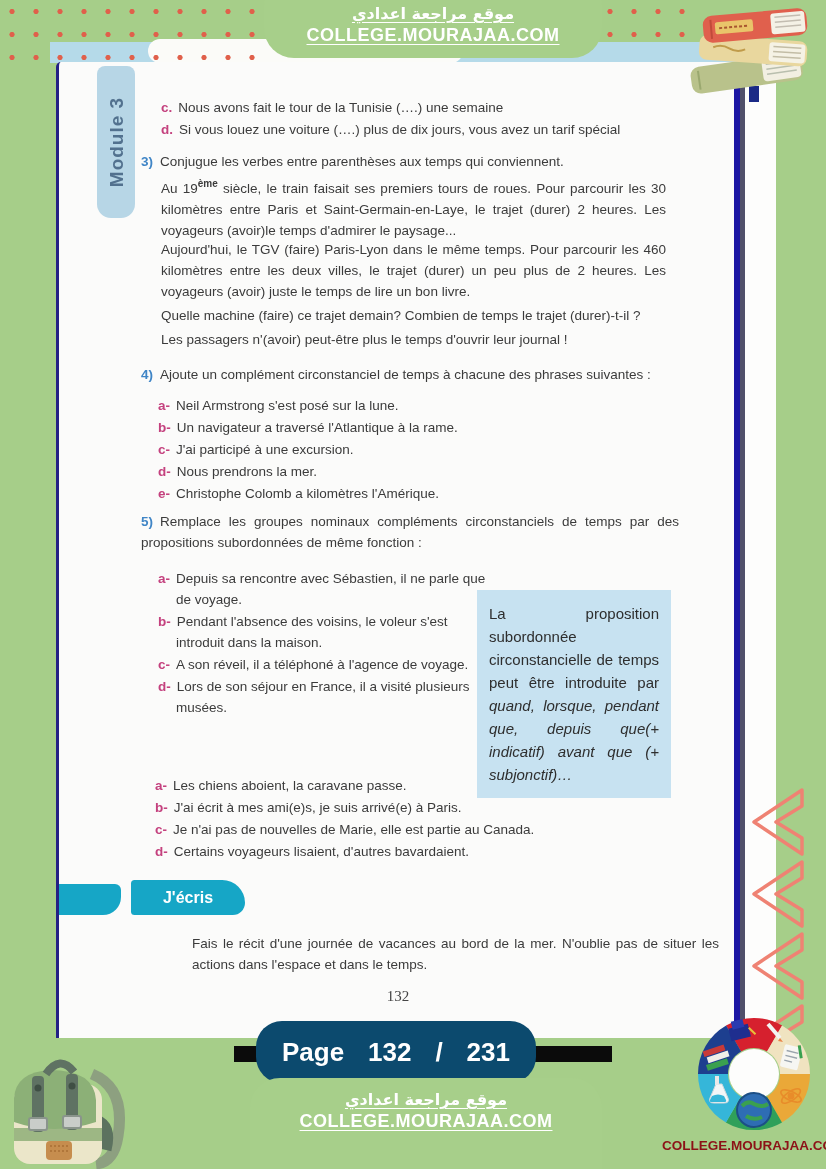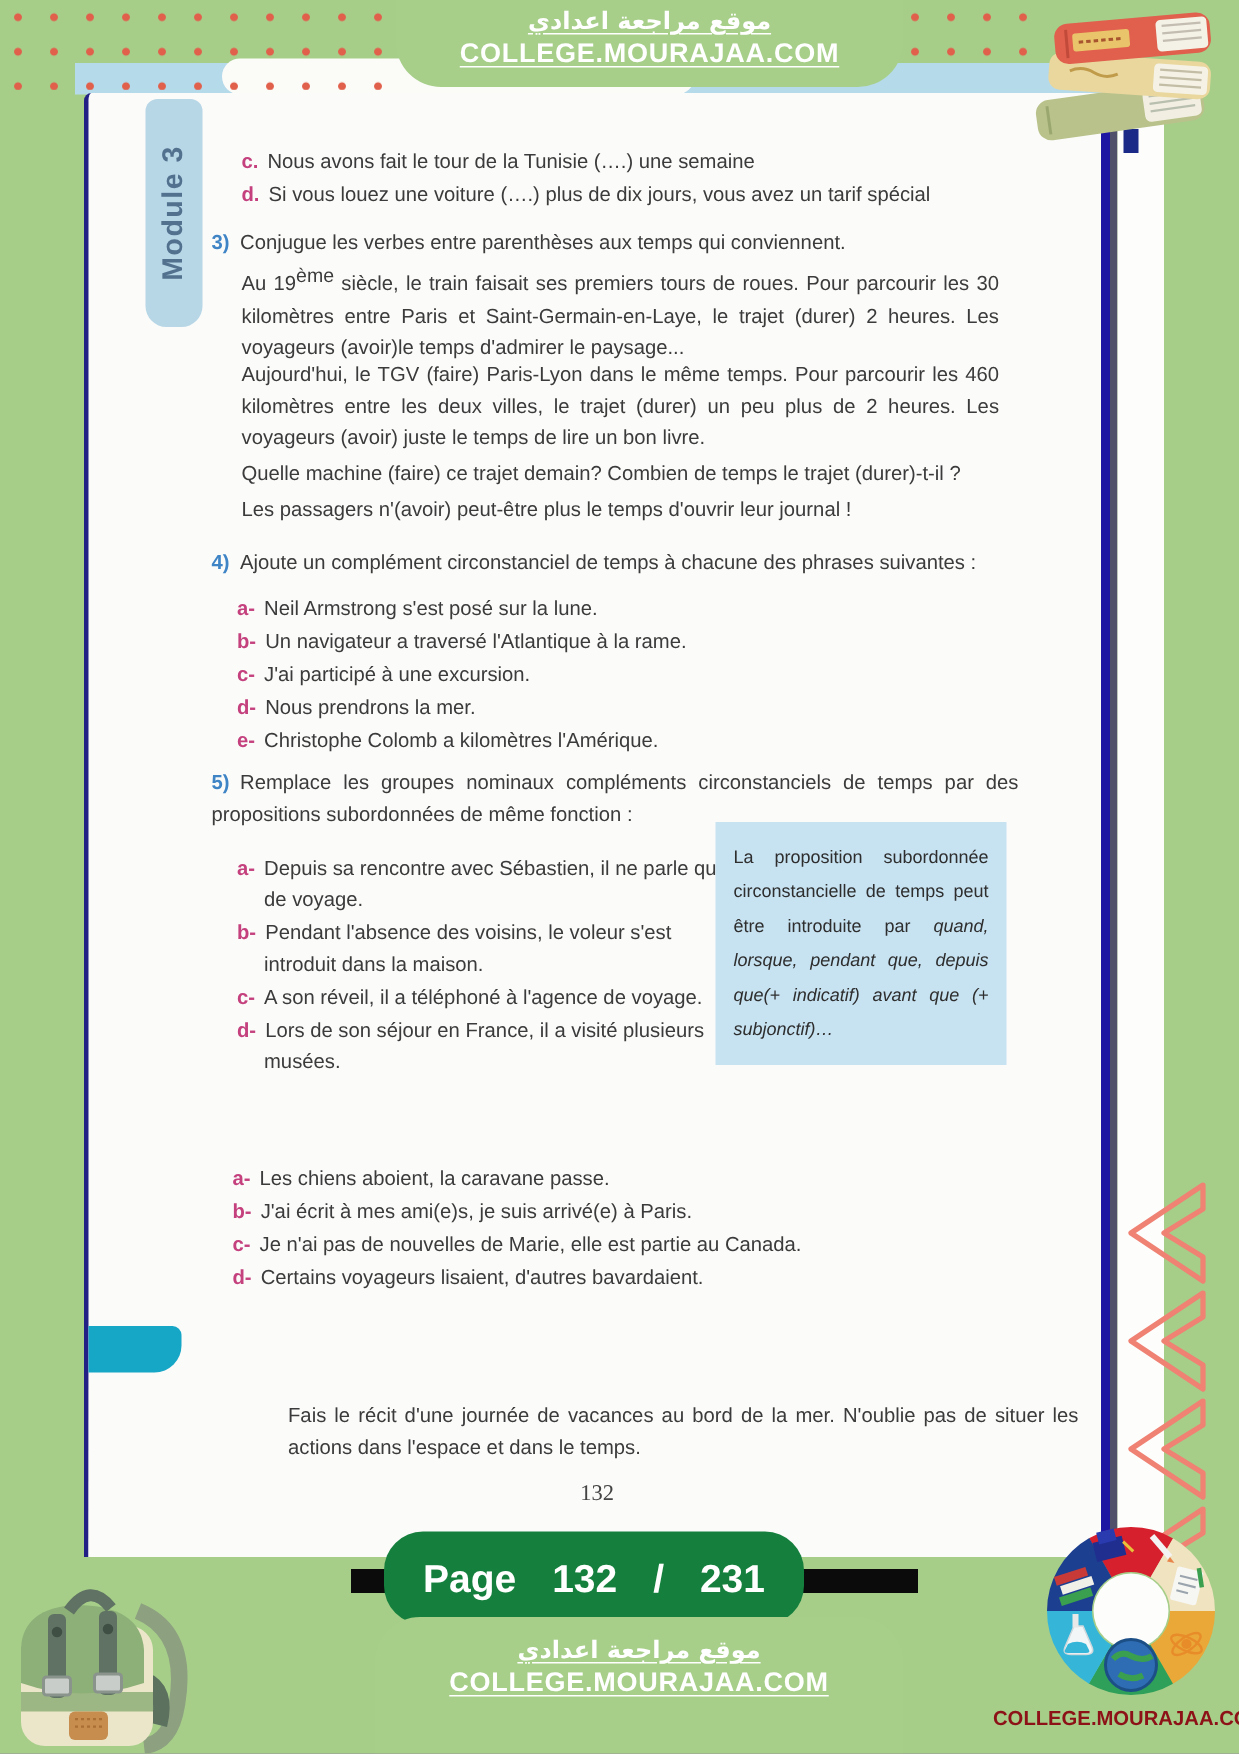--- a/index.html
+++ b/index.html
@@ -30,35 +30,35 @@
   .module-tab{position:absolute;left:38px;top:4px;width:38px;height:152px;background:#b7d6e6;
         border-radius:8px 8px 14px 14px;}
   .module-tab span{position:absolute;left:50%;top:50%;transform:translate(-50%,-50%) rotate(-90deg);
         white-space:nowrap;font-weight:bold;font-size:19px;color:#52718e;letter-spacing:1px;}
   .abs{position:absolute;}
   .lab-pink{color:#c4417e;font-weight:bold;margin-right:6px;}
   .num-blue{color:#3f85c6;font-weight:bold;margin-right:7px;}
   .just{text-align:justify;}
   .item{white-space:nowrap;}
   .flow-items .item{white-space:normal;padding-left:18px;text-indent:-18px;margin-bottom:1px;}
-  sup{font-size:13px;}
-  
-  .note{position:absolute;left:418px;top:486px;width:170px;background:#c7e2f1;padding:12px 12px;
-        font-size:12px;line-height:23px;text-align:justify;color:#2e2e2e;}
+  sup{font-size:10px;font-weight:bold;}
+  
+  .note{position:absolute;left:418px;top:528px;width:170px;background:#c7e2f1;padding:12px 12px;
+        font-size:15px;line-height:23px;text-align:justify;color:#2e2e2e;}
   .note i{font-style:italic;}
   
   .jecris-stub{position:absolute;left:0;top:822px;width:62px;height:31px;background:#16a6c6;border-radius:0 6px 18px 0;}
   .jecris-banner{position:absolute;left:72px;top:818px;width:114px;height:35px;background:#16a6c6;
         border-radius:4px 26px 14px 4px;color:#fff;font-weight:bold;font-size:16px;
         display:flex;align-items:center;justify-content:center;}
   .pagenum{position:absolute;left:0;top:924px;width:100%;text-align:center;
         font-family:"Liberation Serif",serif;font-size:15px;color:#444;}
   
   .black-strip{position:absolute;left:234px;top:1046px;width:378px;height:16px;background:#0b0b0b;}
-  .page-bar{position:absolute;left:256px;top:1021px;width:280px;height:62px;background:#15803d;
+  .page-bar{position:absolute;left:256px;top:1021px;width:280px;height:62px;background:#0c4a6e;
         border-radius:26px;display:flex;align-items:center;justify-content:space-between;
         padding:0 26px;box-sizing:border-box;color:#fff;font-size:26px;font-weight:600;}
   
   .chev{position:absolute;left:742px;width:76px;height:70px;}
   
   .logo-caption{position:absolute;left:662px;top:1138px;width:164px;text-align:center;
         font-weight:800;font-size:13.5px;color:#8c1217;letter-spacing:0;}
   svg{display:block;}
 </style>
 </head>
@@ -113,20 +113,23 @@
     <div class="note">
       <span>La proposition subordonnée circonstancielle de temps peut être introduite par </span><i>quand, lorsque, pendant que, depuis que(+ indicatif) avant que (+ subjonctif)…</i>
     </div>
 
     <div class="abs item" style="left:96px;top:713px;"><span class="lab-pink">a-</span><span>Les chiens aboient, la caravane passe.</span></div>
     <div class="abs item" style="left:96px;top:735px;"><span class="lab-pink">b-</span><span>J'ai écrit à mes ami(e)s, je suis arrivé(e) à Paris.</span></div>
     <div class="abs item" style="left:96px;top:757px;"><span class="lab-pink">c-</span><span>Je n'ai pas de nouvelles de Marie, elle est partie au Canada.</span></div>
     <div class="abs item" style="left:96px;top:779px;"><span class="lab-pink">d-</span><span>Certains voyageurs lisaient, d'autres bavardaient.</span></div>
 
     <div class="jecris-stub"></div>
+    <div class="jecris-banner">
+      <span>J'écris</span>
+    </div>
     <div class="abs just" style="left:89px;top:871px;width:527px;margin-left:44px;">Fais le récit d'une journée de vacances au bord de la mer. N'oublie pas de situer les actions dans l'espace et dans le temps.</div>
 
     <div class="pagenum">132</div>
   </div>
 
   <div class="page-edge-right"></div>
   <div class="white-gutter"></div>
 
   <svg class="chev" style="top:786px;" viewBox="0 0 76 70">
       <path d="M60,4 L12,36 L60,68 L60,52 L34,36 L60,20 Z" fill="none" stroke="#ef8273" stroke-width="3.5" stroke-linejoin="round"></path>

